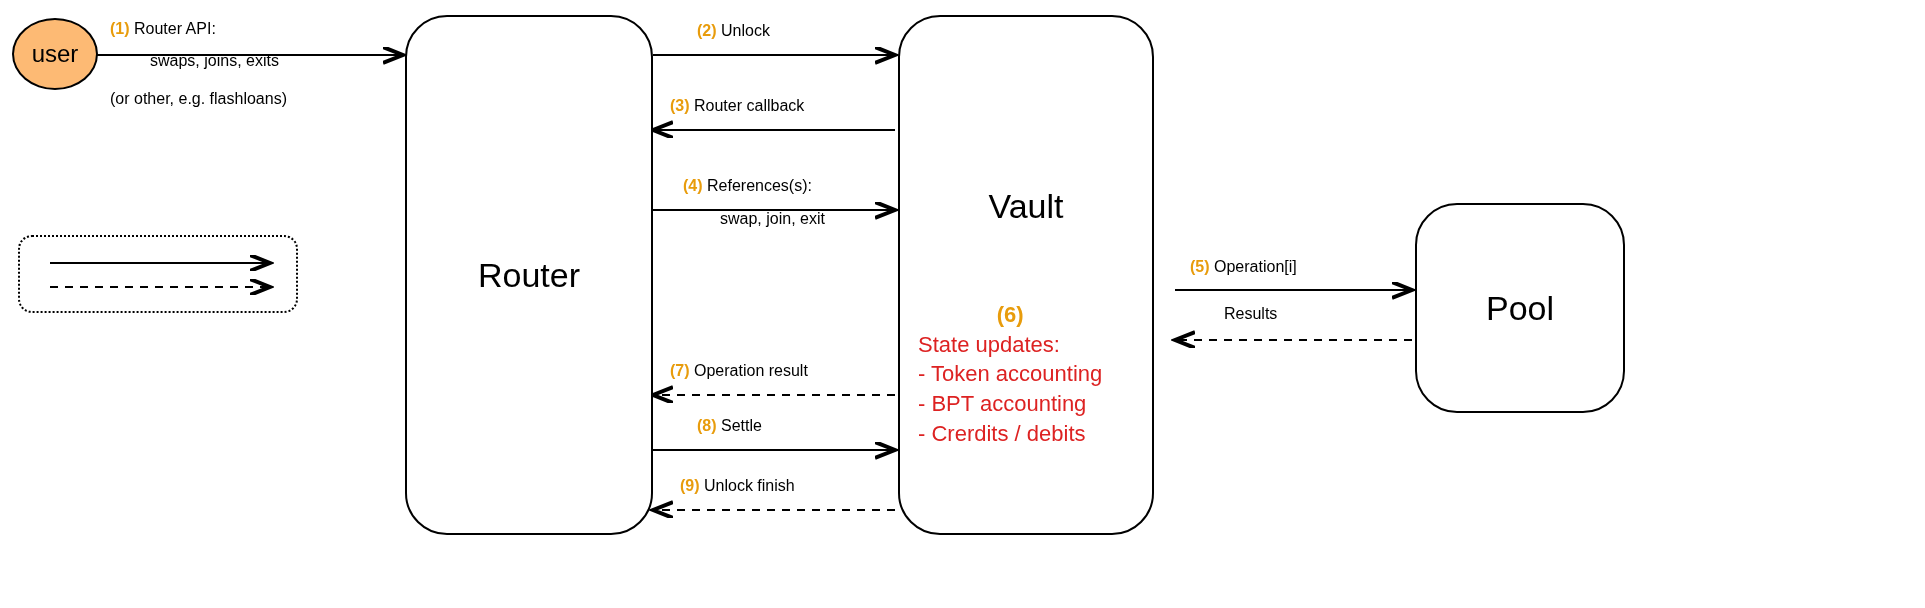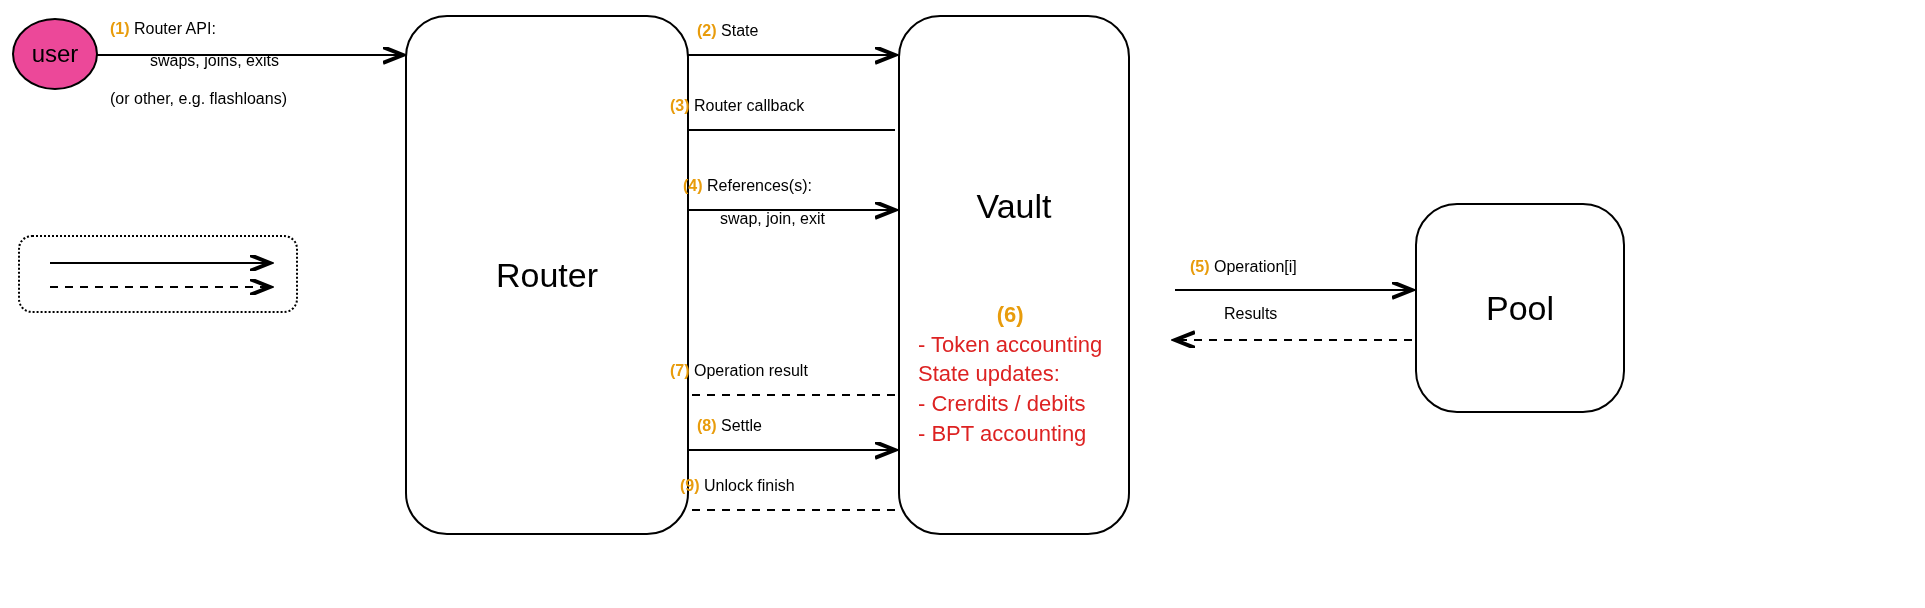--- a/index.html
+++ b/index.html
@@ -24,21 +24,21 @@
     font-weight: 500;
     background: #fff;
   }
   .user-circle {
     border: 2px solid #000;
     border-radius: 50%;
     display: flex;
     align-items: center;
     justify-content: center;
     font-size: 24px;
-    background: #ec4899;
+    background: #fdba74;
   }
   .label { position: absolute; font-size: 16px; white-space: nowrap; }
   .step-num { color: #e89c0c; font-weight: 600; }
   .state { color: #d22; font-size: 22px; line-height: 1.35; }
   .ref-box {
     position: absolute;
     border: 2px dotted #000;
     border-radius: 14px;
     padding: 14px 22px 16px 22px;
     font-size: 22px;
@@ -69,42 +69,42 @@
   <line x1="895" y1="510" x2="653" y2="510" stroke="#000" stroke-width="2" stroke-dasharray="8 7" marker-end="url(#ah-dash)"></line>
 
   <line x1="1175" y1="290" x2="1412" y2="290" stroke="#000" stroke-width="2" marker-end="url(#ah-solid)"></line>
   <line x1="1412" y1="340" x2="1175" y2="340" stroke="#000" stroke-width="2" stroke-dasharray="8 7" marker-end="url(#ah-dash)"></line>
 </svg>
 
 <div class="node user-circle" style="left:12px; top:18px; width:86px; height:72px;">
   <span>user</span>
 </div>
 
-<div class="node node-box" style="left:405px; top:15px; width:284px; height:520px;">
+<div class="node node-box" style="left:405px; top:15px; width:248px; height:520px;">
   <span>Router</span>
 </div>
 
-<div class="node node-box" style="left:898px; top:15px; width:232px; height:520px; align-items:flex-start; padding-top:170px;">
+<div class="node node-box" style="left:898px; top:15px; width:256px; height:520px; align-items:flex-start; padding-top:170px;">
   <span>Vault</span>
 </div>
 
 <div class="node node-box" style="left:1415px; top:203px; width:210px; height:210px;">
   <span>Pool</span>
 </div>
 
 <div class="label" style="left:110px; top:20px;">
   <span class="step-num">(1)</span>
   <span>Router API:</span>
 </div>
 <div class="label" style="left:150px; top:52px;">swaps, joins, exits</div>
 <div class="label" style="left:110px; top:90px;">(or other, e.g. flashloans)</div>
 
 <div class="label" style="left:697px; top:22px;">
   <span class="step-num">(2)</span>
-  <span>State</span>
+  <span>Unlock</span>
 </div>
 
 <div class="label" style="left:670px; top:97px;">
   <span class="step-num">(3)</span>
   <span>Router callback</span>
 </div>
 
 <div class="label" style="left:683px; top:177px;">
   <span class="step-num">(4)</span>
   <span>References(s):</span>
@@ -114,24 +114,24 @@
 <div class="label" style="left:1190px; top:258px;">
   <span class="step-num">(5)</span>
   <span>Operation[i]</span>
 </div>
 <div class="label" style="left:1224px; top:305px;">Results</div>
 
 <div class="label state" style="left:918px; top:300px; white-space:normal;">
   <div style="text-align:center;">
     <span class="step-num" style="color:#e89c0c;">(6)</span>
   </div>
+  <div>State updates:</div>
   <div>- Token accounting</div>
-  <div>State updates:</div>
+  <div>- BPT accounting</div>
   <div>- Crerdits / debits</div>
-  <div>- BPT accounting</div>
 </div>
 
 <div class="label" style="left:670px; top:362px;">
   <span class="step-num">(7)</span>
   <span>Operation result</span>
 </div>
 
 <div class="label" style="left:697px; top:417px;">
   <span class="step-num">(8)</span>
   <span>Settle</span>

